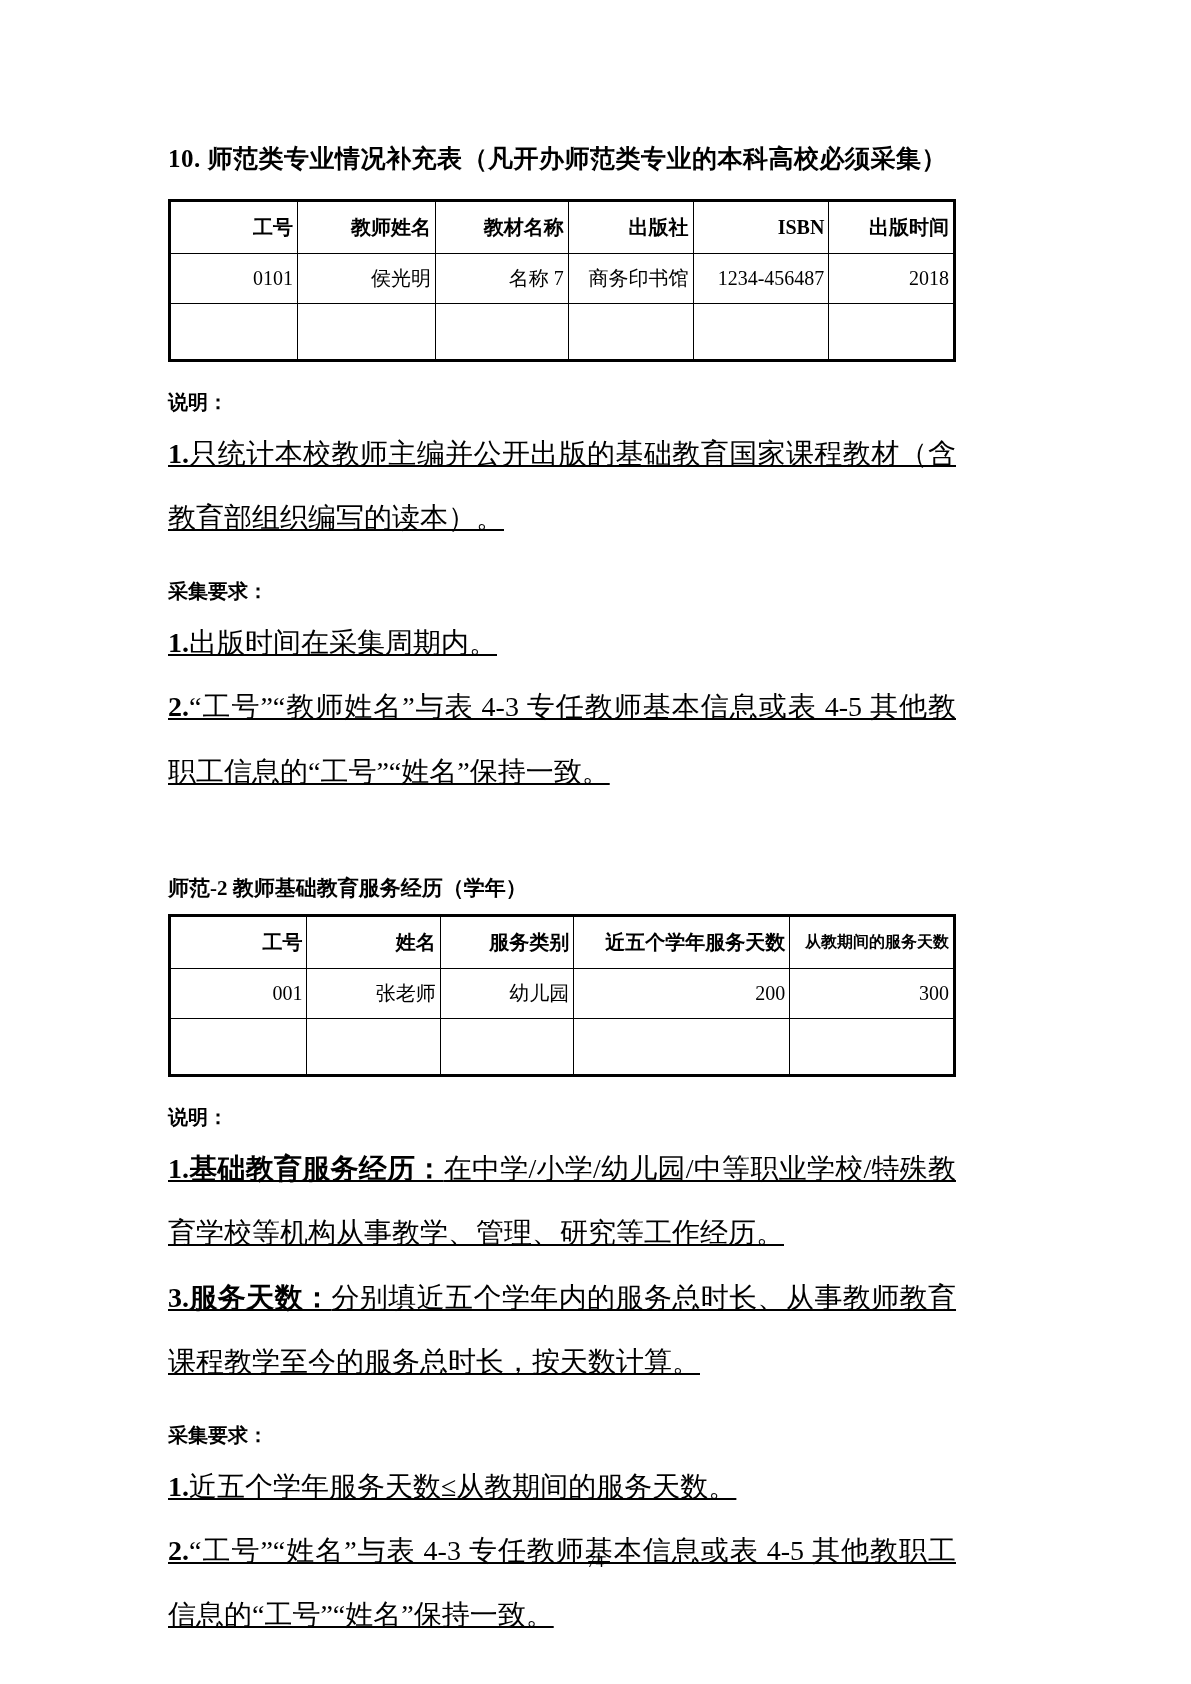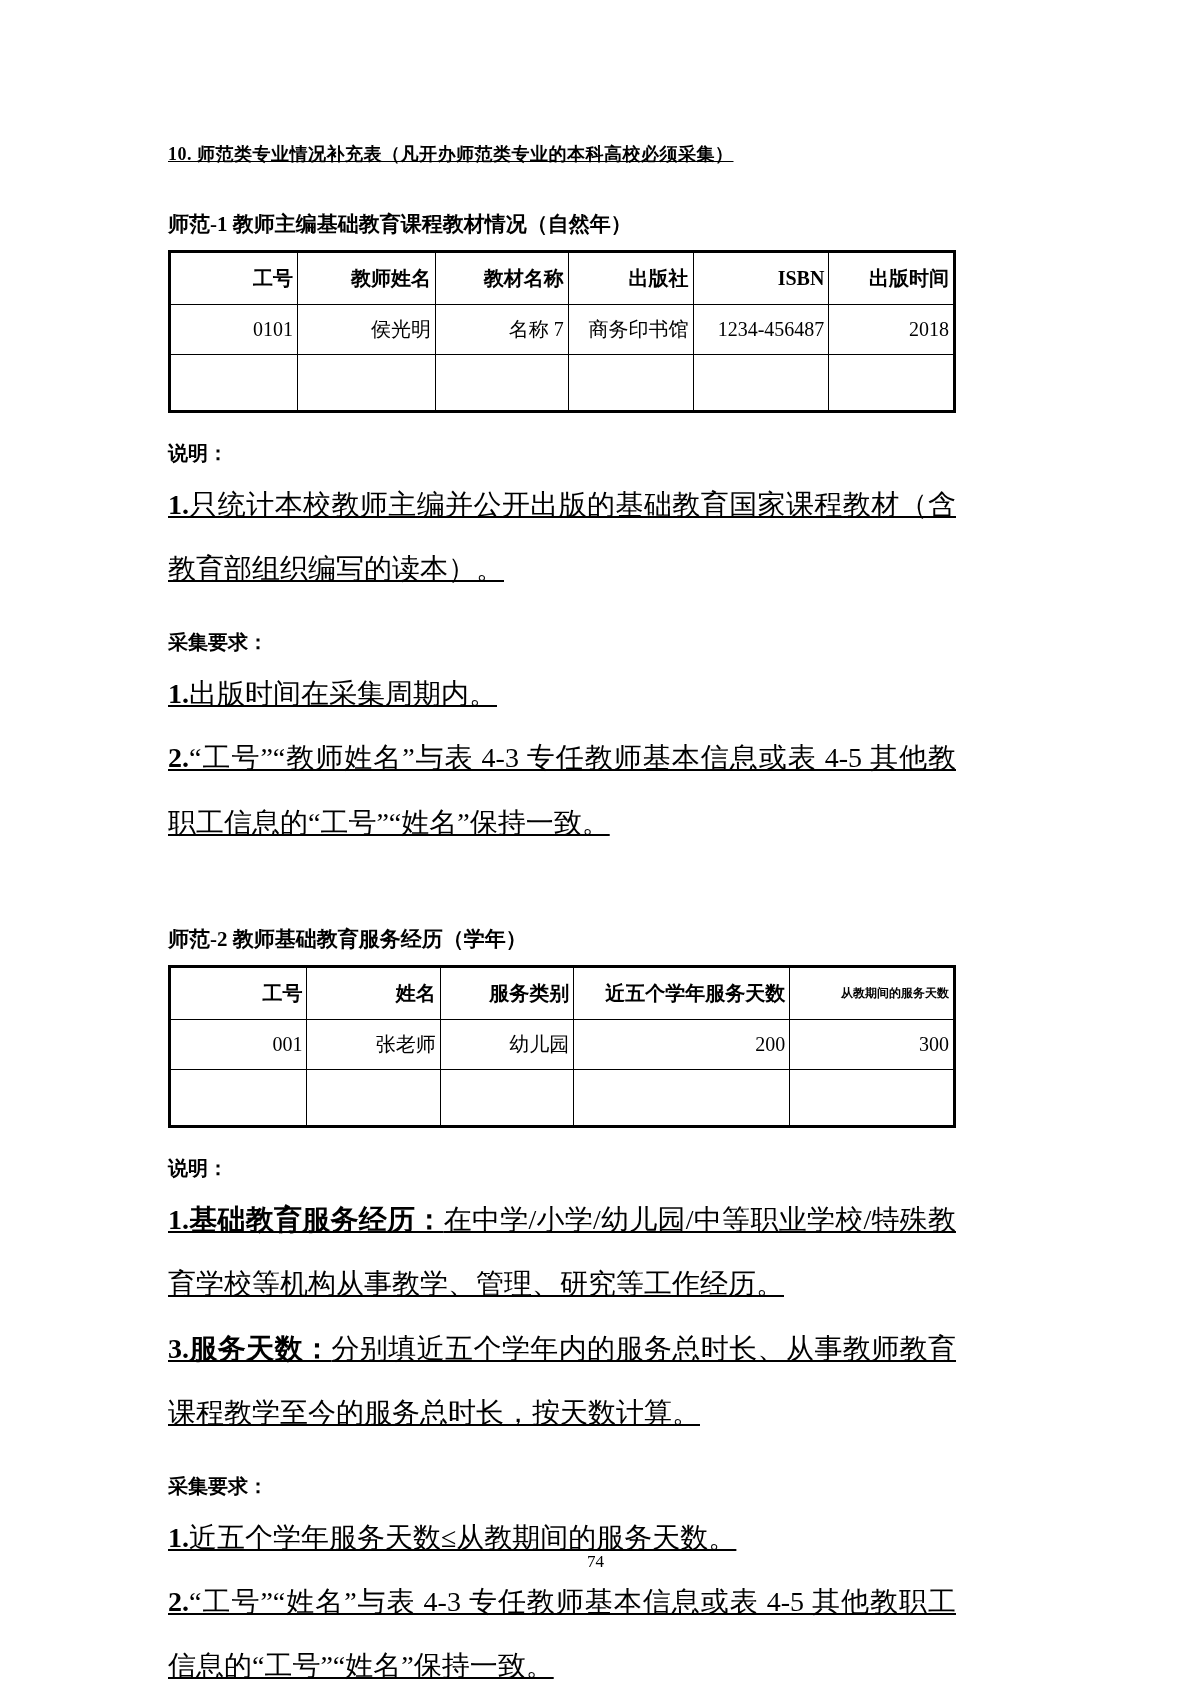--- a/index.html
+++ b/index.html
@@ -11,26 +11,25 @@
     color:#000000;
     font-family:"Liberation Serif","DejaVu Serif",serif;
     overflow:hidden;
   }
   .content{
     position:absolute;
     left:168px;top:142px;
     width:788px;
   }
   .doc-title{
-    font-size:18px;
+    font-size:25px;
     font-weight:bold;
-    margin:0 0 44px 0;
+    margin:0 0 24px 0;
     white-space:nowrap;
     letter-spacing:0.5px;
-    text-decoration:underline;
   }
   .section-heading{
     font-size:21px;
     font-weight:bold;
     margin:0 0 12px 0;
     white-space:nowrap;
   }
   .sec2{margin-top:70px;}
   table{
     width:100%;
@@ -41,21 +40,21 @@
   }
   th,td{
     border:1.5px solid #000;
     text-align:right;
     vertical-align:middle;
     padding:2px 4px;
     overflow:hidden;
     white-space:nowrap;
   }
   th{font-weight:bold;}
-  .t2 th.th-small{font-size:12px;}
+  .t2 th.th-small{font-size:16px;}
   thead tr{height:53px;}
   tbody tr.data-row{height:50px;}
   tbody tr.empty-row{height:57px;}
   .label{
     font-size:20px;
     font-weight:bold;
     margin:20px 0 0 0;
     line-height:2;
   }
   .note{
@@ -76,21 +75,20 @@
 </style>
 </head>
 <body>
 
 <div class="page">
   <div class="content">
 
     <h1 class="doc-title">10. 师范类专业情况补充表（凡开办师范类专业的本科高校必须采集）</h1>
 
     <section>
-      <h2 class="section-heading">师范-1 教师主编基础教育课程教材情况（自然年）</h2>
 
       <table class="t1">
         <colgroup>
           <col style="width:16.3%">
             <col style="width:17.6%">
             <col style="width:16.9%">
           <col style="width:15.9%">
             <col style="width:17.3%">
             <col style="width:16.0%">
         </colgroup>

